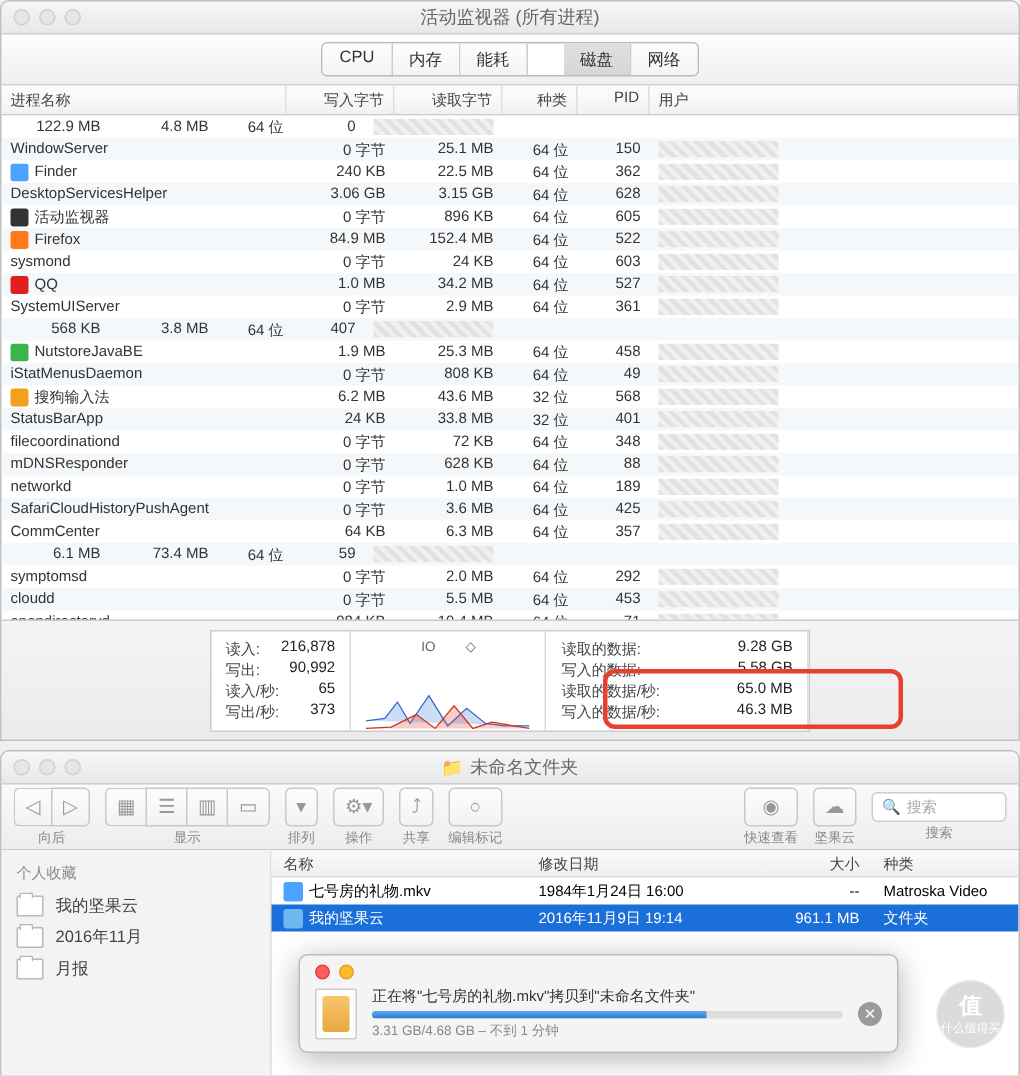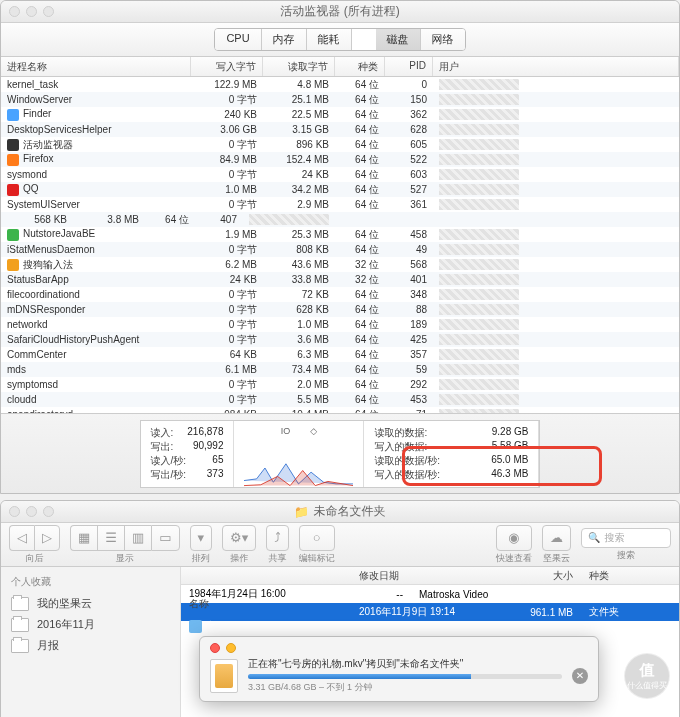--- a/index.html
+++ b/index.html
@@ -48,21 +48,21 @@
 .flbl { font-size:9px; color:#888; text-align:center; margin-top:1px; }
 .fbody { display:flex; height:150px; background:#fff; }
 .sidebar { width:180px; background:#f3f3f3; border-right:1px solid #ddd; padding:6px 0; font-size:11px; }
 .sb-head { color:#888; font-size:10px; padding:2px 10px 4px; }
 .sb-item { display:flex; align-items:center; gap:8px; padding:3px 10px; color:#444; }
 .sb-icon { width:18px; height:14px; border:1px solid #b8b8b8; border-radius:1px; background:#fff; position:relative; }
 .sb-icon::before{content:'';position:absolute;top:-3px;left:1px;width:7px;height:3px;background:#fff;border:1px solid #b8b8b8;border-bottom:none;border-radius:1px 1px 0 0;}
 .fcontent { flex:1; }
 .fhdr { display:flex; height:18px; background:linear-gradient(#fafafa,#efefef); border-bottom:1px solid #ddd; font-size:10px; color:#444; }
 .fhdr > div, .frow > div { padding:2px 8px; }
-.fc-name{flex:0 0 170px;margin-top:28px;} .fc-date{flex:0 0 160px;} .fc-size{flex:0 0 70px;text-align:right;} .fc-kind{flex:1;}
+.fc-name{flex:0 0 170px;} .fc-date{flex:0 0 160px;} .fc-size{flex:0 0 70px;text-align:right;} .fc-kind{flex:1;}
 .frow { display:flex; height:18px; font-size:10px; align-items:center; }
 .frow.sel{ background:#1a6fd8; color:#fff; }
 .fficon{width:13px;height:13px;margin-right:4px;display:inline-block;vertical-align:middle;border-radius:2px;}
 
 .copywin { position:absolute; left:199px; top:636px; width:400px; height:66px; background:#f4f4f4; border:1px solid #bbb; border-radius:6px; box-shadow:0 4px 20px rgba(0,0,0,.3); padding:6px 10px; }
 .copywin .traffic{position:static;margin-bottom:4px;}
 .copywin .dot.y{background:#ffbd2e;border-color:#e0a020;}
 .copywin .dot2{width:10px;height:10px;}
 .copybody{display:flex;align-items:center;gap:10px;}
 .docicon{width:28px;height:34px;background:#fff;border:1px solid #ccc;border-radius:2px;position:relative;}
@@ -102,21 +102,20 @@
   <div class="headers">
     <div class="c-name">进程名称</div>
     <div class="c-wb">写入字节</div>
     <div class="c-rb">读取字节</div>
     <div class="c-kind">种类</div>
     <div class="c-pid">PID</div>
     <div class="c-user">用户</div>
   </div>
   <div class="rows" id="am-rows" style="height:336px;">
       <div class="row">
-        <div class="c-name"><span>kernel_task</span></div>
         <div class="c-wb">122.9 MB</div>
         <div class="c-rb">4.8 MB</div>
         <div class="c-kind">64 位</div>
         <div class="c-pid">0</div>
         <div class="c-user"><span class="userblur"></span></div>
       </div>
       <div class="row">
         <div class="c-name"><span>WindowServer</span></div>
         <div class="c-wb">0 字节</div>
         <div class="c-rb">25.1 MB</div>
@@ -253,21 +252,20 @@
       </div>
       <div class="row">
         <div class="c-name"><span>CommCenter</span></div>
         <div class="c-wb">64 KB</div>
         <div class="c-rb">6.3 MB</div>
         <div class="c-kind">64 位</div>
         <div class="c-pid">357</div>
         <div class="c-user"><span class="userblur"></span></div>
       </div>
       <div class="row">
-        <div class="c-name"><span>mds</span></div>
         <div class="c-wb">6.1 MB</div>
         <div class="c-rb">73.4 MB</div>
         <div class="c-kind">64 位</div>
         <div class="c-pid">59</div>
         <div class="c-user"><span class="userblur"></span></div>
       </div>
       <div class="row">
         <div class="c-name"><span>symptomsd</span></div>
         <div class="c-wb">0 字节</div>
         <div class="c-rb">2.0 MB</div>
@@ -424,20 +422,21 @@
     </div>
     <div class="fcontent">
       <div class="fhdr">
         <div class="fc-name">名称</div>
         <div class="fc-date">修改日期</div>
         <div class="fc-size">大小</div>
         <div class="fc-kind">种类</div>
       </div>
       <div id="file-rows">
           <div class="frow">
+            <div class="fc-name"><span class="fficon" style="background:#4aa3ff"></span>七号房的礼物.mkv</div>
             <div class="fc-date">1984年1月24日 16:00</div>
             <div class="fc-size">--</div>
             <div class="fc-kind">Matroska Video</div>
           </div>
           <div class="frow sel">
             <div class="fc-name"><span class="fficon" style="background:#6fb8ef"></span>我的坚果云</div>
             <div class="fc-date">2016年11月9日 19:14</div>
             <div class="fc-size">961.1 MB</div>
             <div class="fc-kind">文件夹</div>
           </div>

